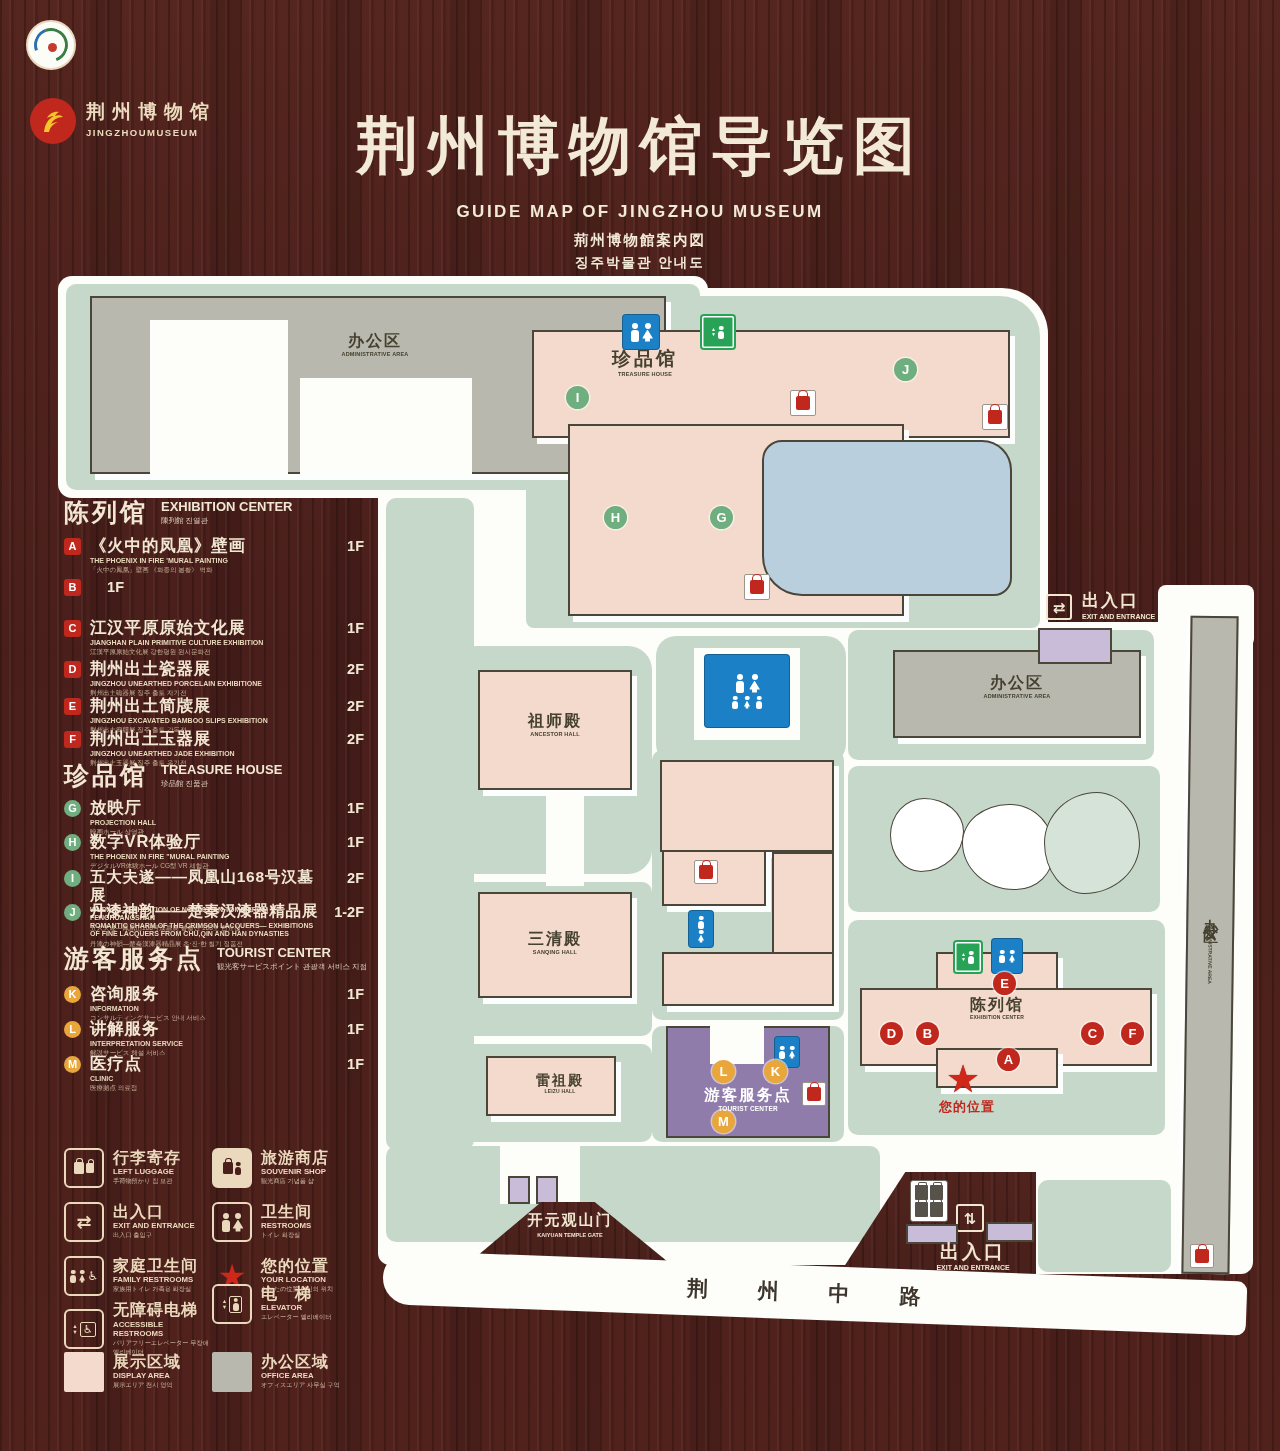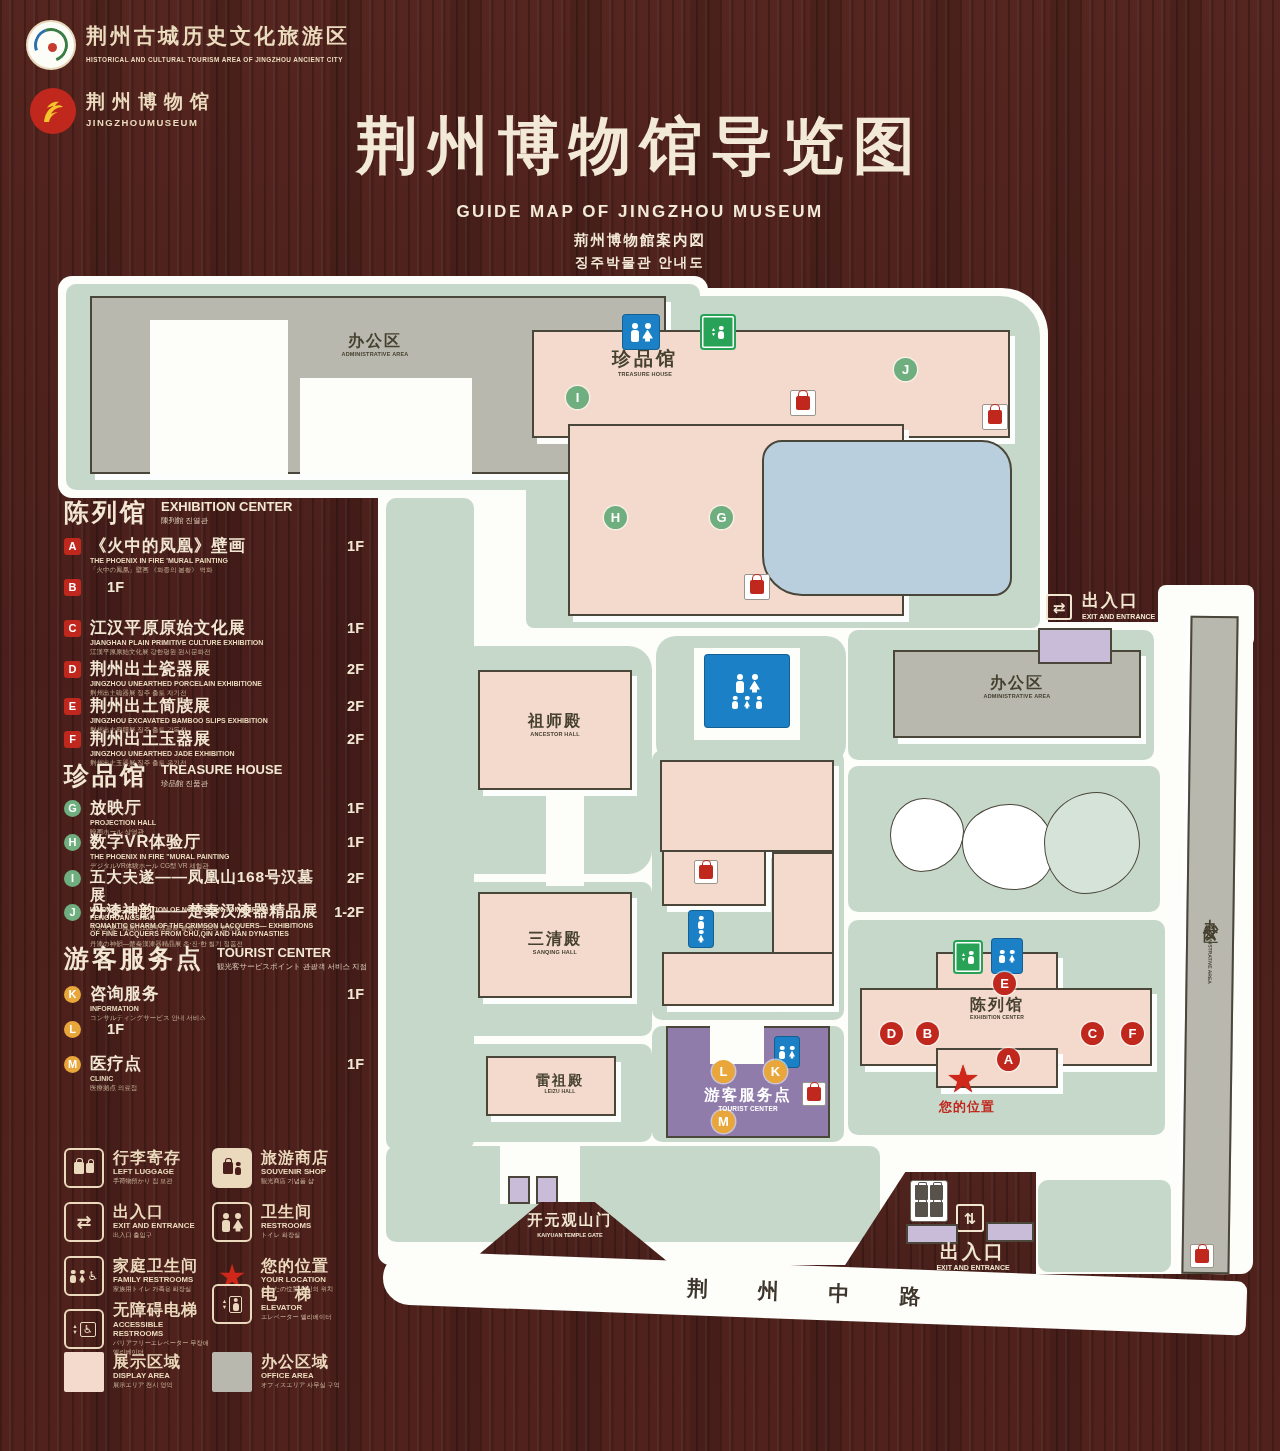--- a/index.html
+++ b/index.html
@@ -107,26 +107,22 @@
   .road{position:absolute;left:383px;top:1250px;width:864px;height:54px;background:#fdfdfa;border-radius:28px 10px 10px 28px;transform:rotate(2.1deg);transform-origin:0 50%;display:flex;align-items:center;justify-content:center;}
   .road .rt{font-size:21px;font-weight:bold;letter-spacing:22px;color:#3e352c;}
 </style>
 </head>
 <body>
 
 <div class="poster">
 
   <div class="brand" style="left:26px;top:20px;">
     <span class="logo1"></span>
-    <span>
-      <span class="bz">荆州古城历史文化旅游区</span><br>
-      <span class="be">HISTORICAL AND CULTURAL TOURISM AREA OF JINGZHOU ANCIENT CITY</span>
-    </span>
-  </div>
-  <div class="brand brand2" style="left:30px;top:88px;">
+  </div>
+  <div class="brand brand2" style="left:30px;top:98px;">
     <span class="logo2">
       <svg width="30" height="30" viewBox="0 0 30 30">
           <path fill="#f4c42c" d="M6 26c1-8 4-13 10-16-3 0-5 1-7 2 2-4 7-7 12-6-2 1-3 2-4 4 3-1 6-1 8 1-6 0-10 3-12 7 2-1 4-2 7-2-5 2-8 5-9 10z"></path>
         </svg>
     </span>
     <span>
       <span class="bz">荆州博物馆</span><br>
       <span class="be">JINGZHOUMUSEUM</span>
     </span>
   </div>
@@ -408,20 +404,21 @@
       <div class="sub">観光客サービスポイント 관광객 서비스 지점</div>
     </span>
   </div>
   <div class="li" style="top:984px;">
     <span class="bdg cy">K</span>
     <span class="lt"><span class="zh">咨询服务</span><div class="en">INFORMATION</div><div class="sub">コンサルティングサービス 안내 서비스</div></span>
     <span class="fl">1F</span>
   </div>
   <div class="li" style="top:1019px;">
     <span class="bdg cy">L</span>
+    <span class="lt"><span class="zh">讲解服务</span><div class="en">INTERPRETATION SERVICE</div><div class="sub">解説サービス 해설 서비스</div></span>
     <span class="fl">1F</span>
   </div>
   <div class="li" style="top:1054px;">
     <span class="bdg cy">M</span>
     <span class="lt"><span class="zh">医疗点</span><div class="en">CLINIC</div><div class="sub">医療拠点 의료점</div></span>
     <span class="fl">1F</span>
   </div>
 
 
   <div class="lgc" style="left:64px;top:1148px;">

